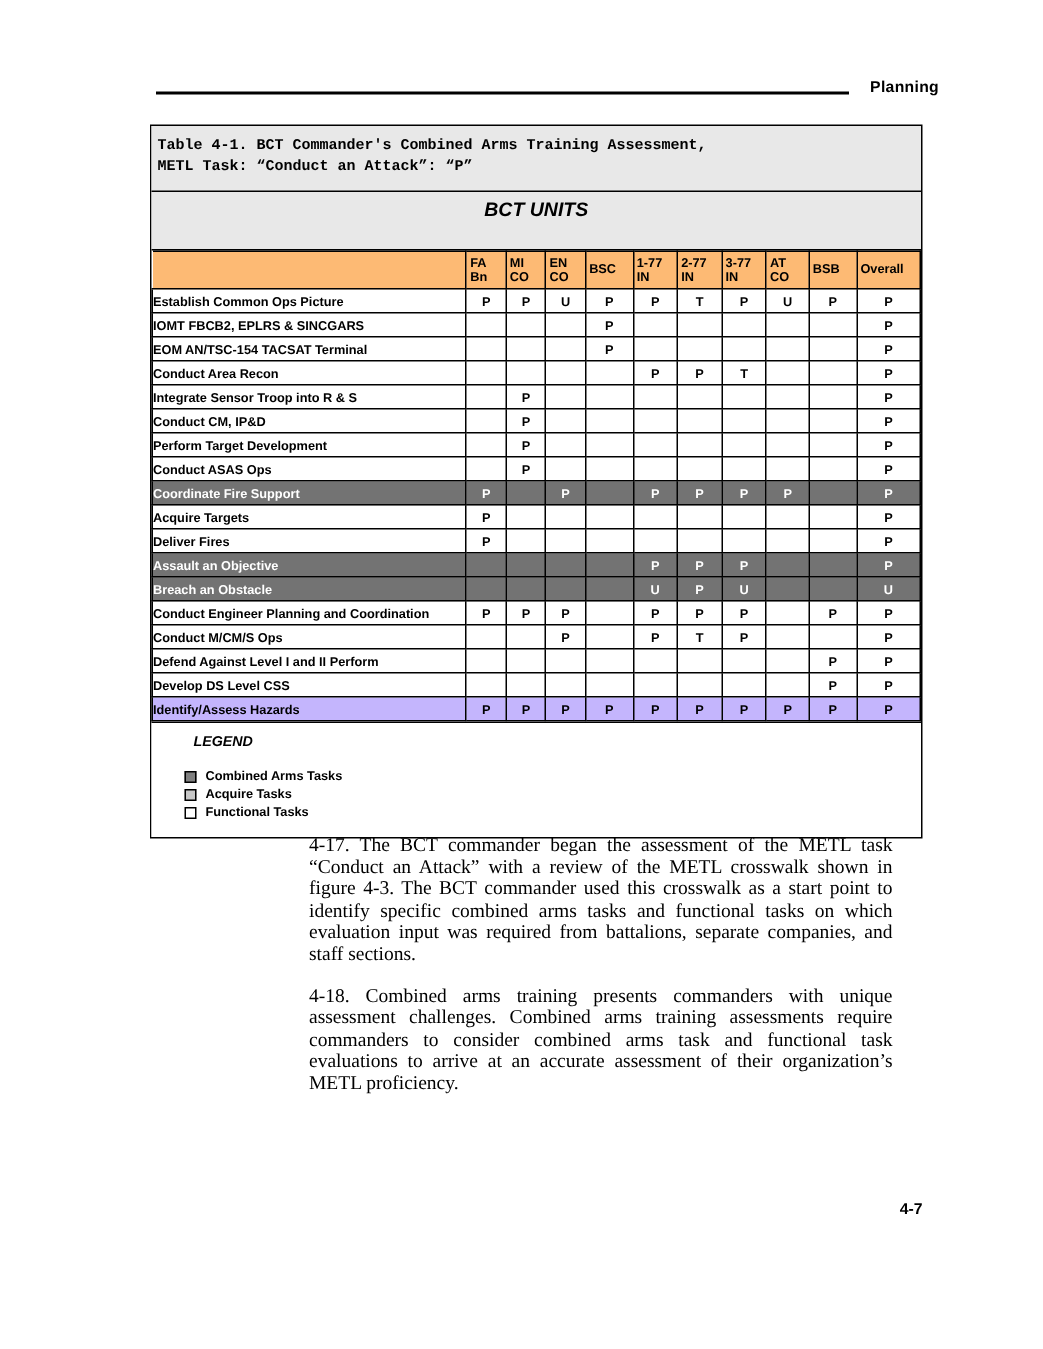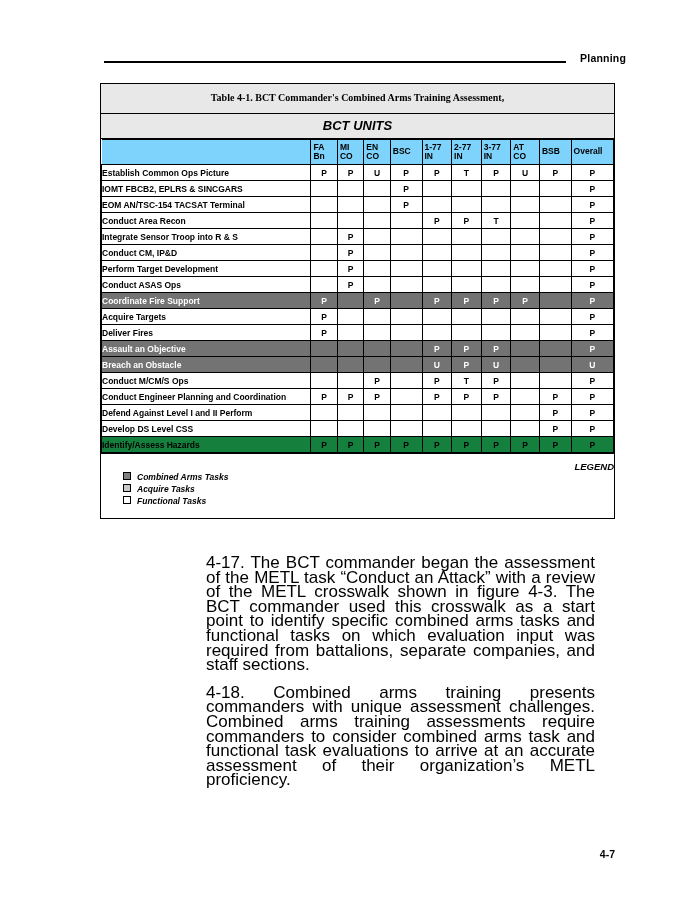--- a/index.html
+++ b/index.html
@@ -53,52 +53,52 @@
     left: 100px;
     top: 83px;
     width: 515px;
     border: 1px solid #000;
     background: #fff;
     box-sizing: border-box;
   }
   .tbl-caption {
     background: #e8e8e8;
     border-bottom: 1px solid #000;
-    text-align: center;
-    font-family: Liberation Serif, serif;
+    text-align: left;
+    font-family: Liberation Mono, monospace;
     font-size: 10px;
     font-weight: bold;
     line-height: 14px;
     padding: 7px 4px 8px 4px;
   }
   .tbl-units {
     background: #e8e8e8;
     border-bottom: 1px solid #000;
     text-align: center;
     font-family: "Liberation Sans", sans-serif;
     font-style: italic;
     font-weight: bold;
     font-size: 13px;
-    padding: 4px 0 5px 0;
+    padding: 4px 0 19px 0;
   }
   table.metl {
     border-collapse: collapse;
     width: 100%;
     table-layout: fixed;
     font-family: "Liberation Sans", sans-serif;
     font-size: 8px;
   }
   table.metl td, table.metl th {
     border: 1px solid #000;
     padding: 0;
     margin: 0;
     vertical-align: middle;
   }
   table.metl thead th {
-    background: #7dd3fc;
+    background: #fdba74;
     font-size: 8.5px;
     font-weight: bold;
     text-align: left;
     padding: 1px 2px;
     height: 22px;
     line-height: 9.5px;
   }
   table.metl thead th.lbl-blank {
     border-left: none;
   }
@@ -113,46 +113,44 @@
     text-align: center;
     font-weight: bold;
     font-size: 8.5px;
     height: 15px;
   }
   tr.combined td {
     background: #737373;
     color: #ffffff;
   }
   tr.leader td {
-    background: #15803d;
+    background: #c4b5fd;
     color: #000000;
   }
   tr.functional td {
     background: #ffffff;
   }
   
   .legend {
     border-top: 1px solid #000;
     padding: 7px 0 10px 22px;
     background: #fff;
   }
   .legend-title {
     font-family: "Liberation Sans", sans-serif;
     font-style: italic;
     font-weight: bold;
     font-size: 9.5px;
     padding-left: 6px;
-    margin-bottom: 0;
-    text-align: right;
+    margin-bottom: 12px;
   }
   .legend-row {
     display: flex;
-    align-items: flex-start;
+    align-items: flex-end;
     margin-bottom: 2px;
-    font-style: italic;
   }
   .swatch {
     width: 8px;
     height: 8px;
     border: 1px solid #000;
     margin-right: 6px;
     box-sizing: border-box;
   }
   .sw-combined { background: #808080; }
   .sw-leader { background: #c8c8c8; }
@@ -163,50 +161,51 @@
     font-weight: bold;
   }
   
   .body-text {
     position: absolute;
     left: 206px;
     top: 556px;
     width: 389px;
   }
   .para {
-    font-family: Liberation Sans, sans-serif;
-    font-size: 17px;
+    font-family: Liberation Serif, serif;
+    font-size: 13px;
     line-height: 14.6px;
     text-align: justify;
     margin: 0 0 13px 0;
   }
   
   .footer-page {
     position: absolute;
     right: 80px;
-    top: 848px;
+    top: 800px;
     font-family: "Liberation Sans", sans-serif;
     font-size: 10.5px;
     font-weight: bold;
   }
 </style>
 </head>
 <body>
 
 <div class="page">
 
   <div class="header">
     <div class="header-rule"></div>
     <div class="header-title">Planning</div>
   </div>
 
   <div class="table-box">
 
     <div class="tbl-caption">
       <div>Table 4-1.  BCT Commander's Combined Arms Training Assessment,</div>
+      <div>METL Task: “Conduct an Attack”: “P”</div>
     </div>
 
     <div class="tbl-units">BCT UNITS</div>
 
     <table class="metl">
       <colgroup>
         <col style="width:198px">
         <col style="width:25px">
         <col style="width:25px">
         <col style="width:25px">
@@ -397,43 +396,43 @@
             <td class="mark"></td>
             <td class="mark"></td>
             <td class="mark">U</td>
             <td class="mark">P</td>
             <td class="mark">U</td>
             <td class="mark"></td>
             <td class="mark"></td>
             <td class="mark">U</td>
           </tr>
           <tr class="functional">
+            <td class="task">Conduct Engineer Planning and Coordination</td>
+            <td class="mark">P</td>
+            <td class="mark">P</td>
+            <td class="mark">P</td>
+            <td class="mark"></td>
+            <td class="mark">P</td>
+            <td class="mark">P</td>
+            <td class="mark">P</td>
+            <td class="mark"></td>
+            <td class="mark">P</td>
+            <td class="mark">P</td>
+          </tr>
+          <tr class="functional">
             <td class="task">Conduct M/CM/S Ops</td>
             <td class="mark"></td>
             <td class="mark"></td>
             <td class="mark">P</td>
             <td class="mark"></td>
             <td class="mark">P</td>
             <td class="mark">T</td>
             <td class="mark">P</td>
             <td class="mark"></td>
             <td class="mark"></td>
-            <td class="mark">P</td>
-          </tr>
-          <tr class="functional">
-            <td class="task">Conduct Engineer Planning and Coordination</td>
-            <td class="mark">P</td>
-            <td class="mark">P</td>
-            <td class="mark">P</td>
-            <td class="mark"></td>
-            <td class="mark">P</td>
-            <td class="mark">P</td>
-            <td class="mark">P</td>
-            <td class="mark"></td>
-            <td class="mark">P</td>
             <td class="mark">P</td>
           </tr>
           <tr class="functional">
             <td class="task">Defend Against Level I and II Perform</td>
             <td class="mark"></td>
             <td class="mark"></td>
             <td class="mark"></td>
             <td class="mark"></td>
             <td class="mark"></td>
             <td class="mark"></td>

